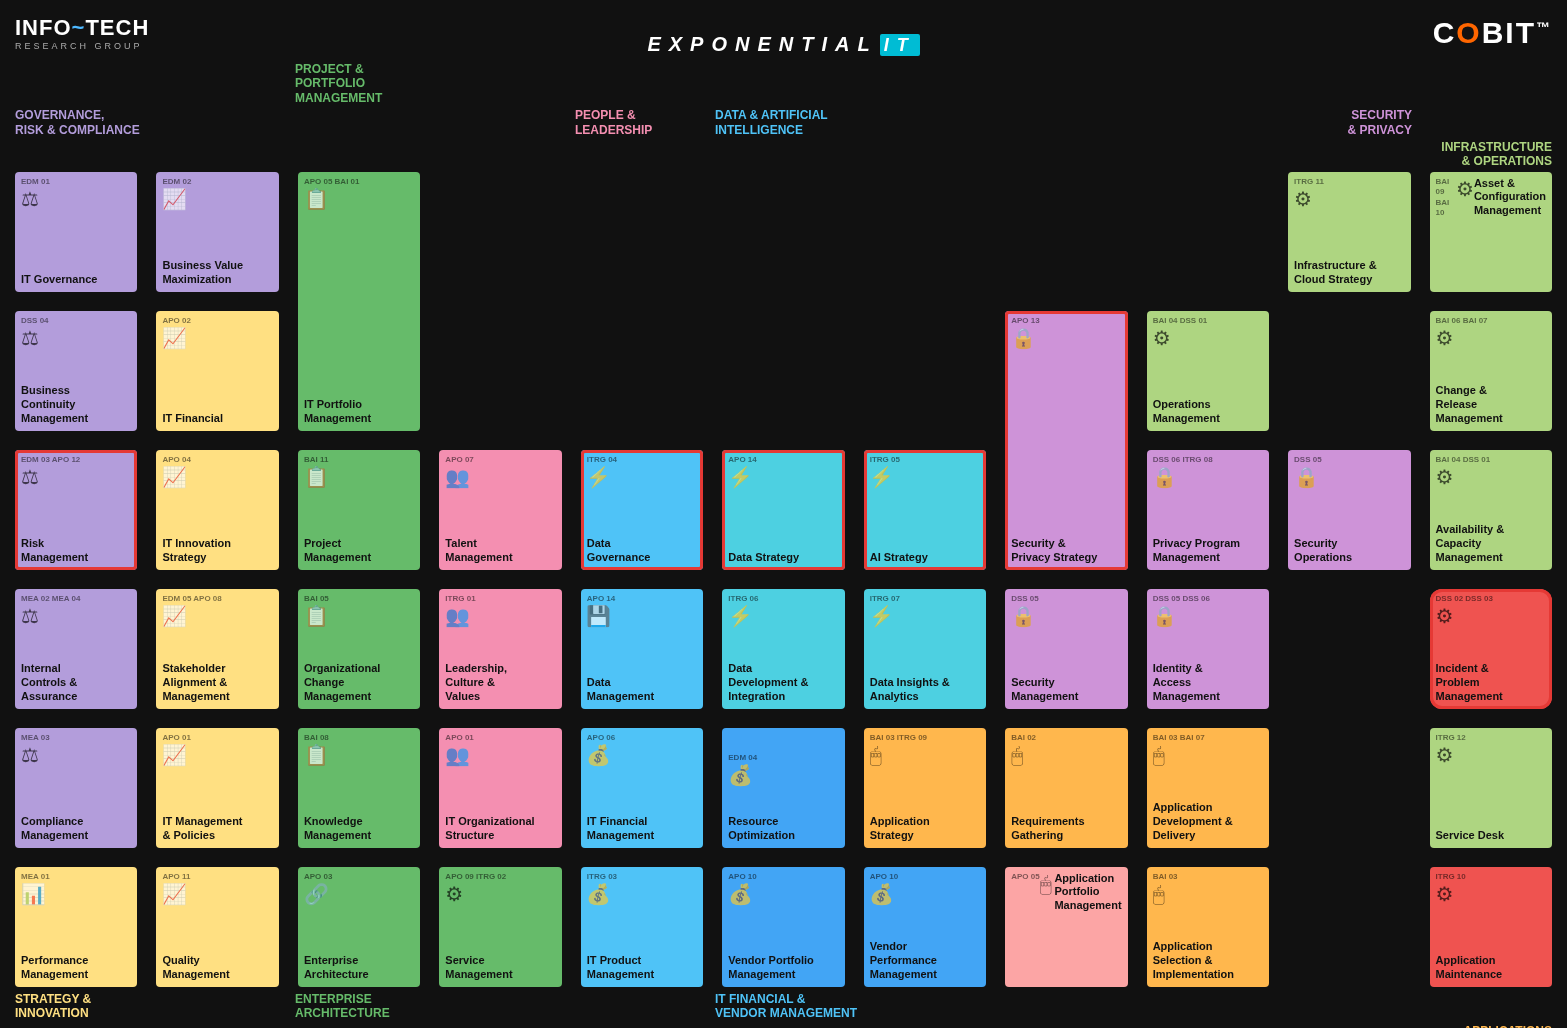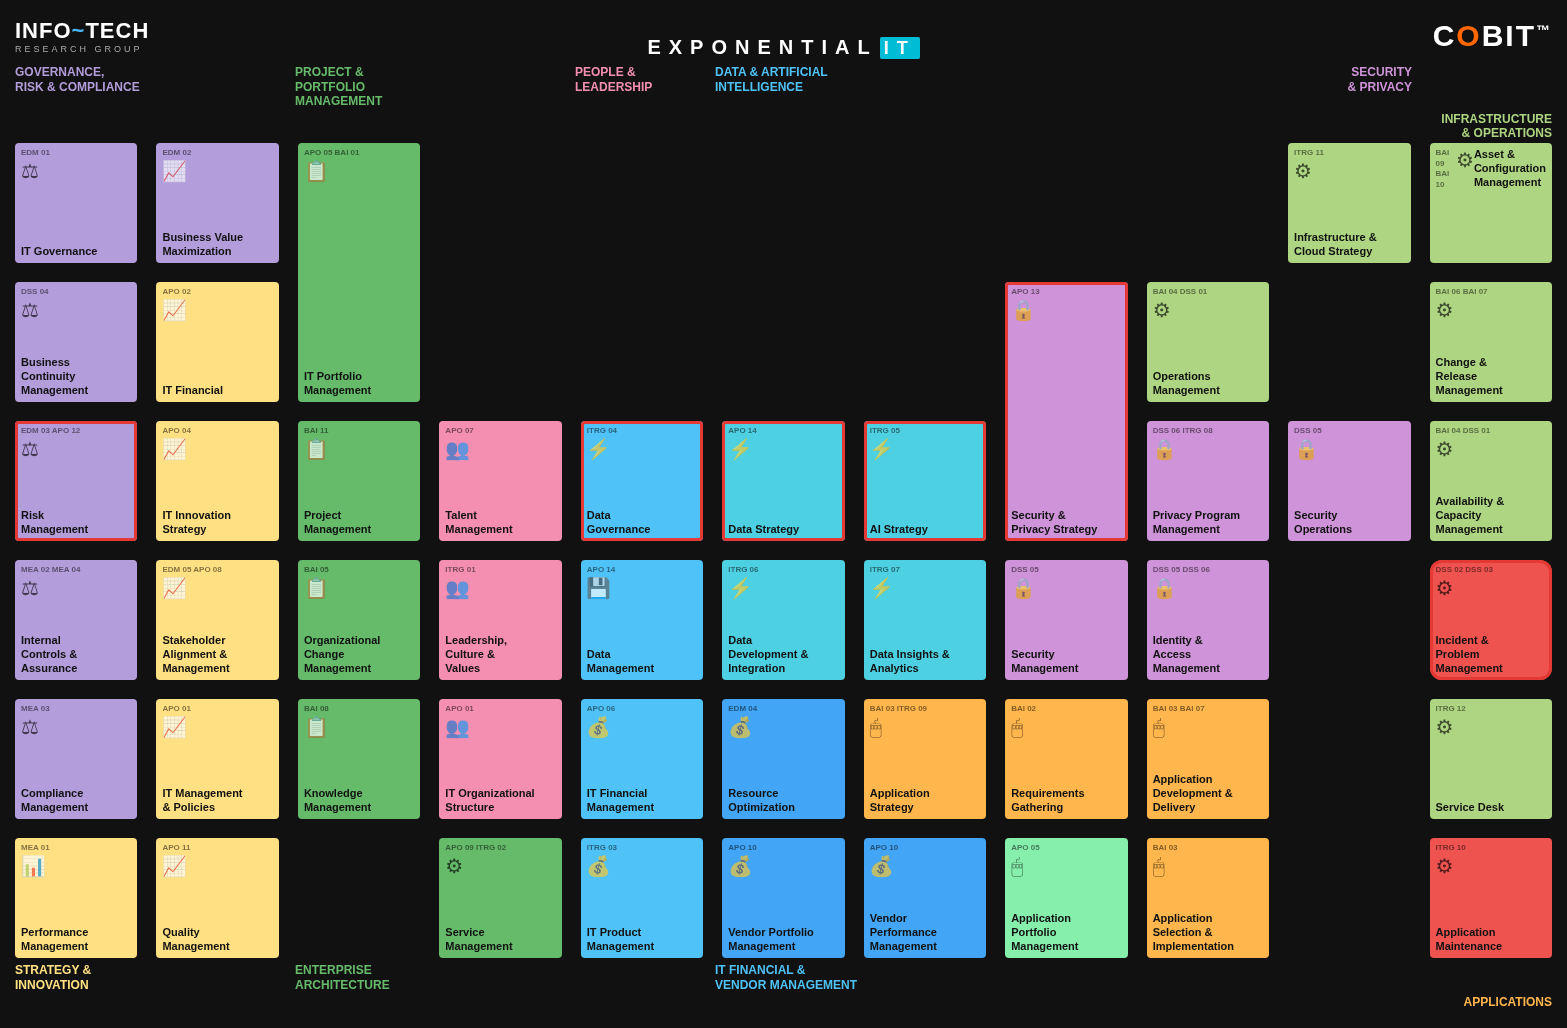--- a/index.html
+++ b/index.html
@@ -19,20 +19,21 @@
     }
     .header {
       display: flex;
       align-items: center;
       justify-content: space-between;
       margin-bottom: 6px;
     }
     .header-center {
       text-align: center;
       flex: 1;
+      font-style: italic;
     }
     .main-title {
       font-size: 32px;
       font-weight: 900;
       color: white;
       letter-spacing: 1px;
     }
     .subtitle {
       font-size: 13px;
       color: #ccc;
@@ -60,26 +61,26 @@
         EXPONENTIAL<span style="background:#00bcd4;color:white;padding:1px 4px;border-radius:2px;font-size:18px;margin-left:2px;">IT</span>
       </div>
     </div>
     <div style="min-width:140px;text-align:right;font-size:30px;font-weight:900;color:white;letter-spacing:2px;">
       C<span style="color:#ff6600;">O</span>BIT<sup style="font-size:14px;vertical-align:super;">™</sup>
     </div>
   </div>
 
   <div style="display:grid;grid-template-columns:repeat(11,1fr);gap:3px;margin-bottom:3px;">
 
+    <div style="grid-column:3/5;">
+      <div style="font-size:12px;font-weight:900;color:#66bb6a;text-transform:uppercase;line-height:1.2;">PROJECT &amp;<br>PORTFOLIO<br>MANAGEMENT</div>
+    </div>
+
     <div style="grid-column:1/3;">
       <div style="font-size:12px;font-weight:900;color:#b39ddb;text-transform:uppercase;line-height:1.2;">GOVERNANCE,<br>RISK &amp; COMPLIANCE</div>
-    </div>
-
-    <div style="grid-column:3/5;">
-      <div style="font-size:12px;font-weight:900;color:#66bb6a;text-transform:uppercase;line-height:1.2;">PROJECT &amp;<br>PORTFOLIO<br>MANAGEMENT</div>
     </div>
 
     <div style="grid-column:5/6;">
       <div style="font-size:12px;font-weight:900;color:#f48fb1;text-transform:uppercase;line-height:1.2;">PEOPLE &amp;<br>LEADERSHIP</div>
     </div>
 
     <div style="grid-column:6/9;">
       <div style="font-size:12px;font-weight:900;color:#4fc3f7;text-transform:uppercase;line-height:1.2;">DATA &amp; ARTIFICIAL<br>INTELLIGENCE</div>
     </div>
 
@@ -339,21 +340,21 @@
 Structure</div>
       </div>
       <div style="background: rgb(79, 195, 247); border-radius: 4px; padding: 5px 6px; display: flex; flex-direction: column; min-height: 120px; grid-area: 5 / 5;">
         <div style="font-size: 8px; font-weight: 700; color: rgba(0, 0, 0, 0.5); line-height: 1.3; white-space: pre-line;">APO 06</div>
         <div style="font-size: 20px; opacity: 0.65; margin: 2px 0px; line-height: 1;">💰</div>
         <div style="flex: 1 1 0%;"></div>
         <div style="font-size: 11px; font-weight: 900; color: rgb(17, 17, 17); line-height: 1.25; white-space: pre-line;">IT Financial
 Management</div>
       </div>
       <div style="background: rgb(66, 165, 245); border-radius: 4px; padding: 5px 6px; display: flex; flex-direction: column; min-height: 120px; grid-area: 5 / 6;">
-        <div style="font-size: 8px; font-weight: 700; color: rgba(0, 0, 0, 0.5); line-height: 1.3; white-space: pre-line;">EDM 04</div>
+        <div style="font-size: 8px; font-weight: 700; color: rgba(0, 0, 0, 0.5); line-height: 1.3; white-space: pre-line; margin-top: 20px;">EDM 04</div>
         <div style="font-size: 20px; opacity: 0.65; margin: 2px 0px; line-height: 1;">💰</div>
         <div style="flex: 1 1 0%;"></div>
         <div style="font-size: 11px; font-weight: 900; color: rgb(17, 17, 17); line-height: 1.25; white-space: pre-line;">Resource
 Optimization</div>
       </div>
       <div style="background: rgb(255, 183, 77); border-radius: 4px; padding: 5px 6px; display: flex; flex-direction: column; min-height: 120px; grid-area: 5 / 7;">
         <div style="font-size: 8px; font-weight: 700; color: rgba(0, 0, 0, 0.5); line-height: 1.3; white-space: pre-line;">BAI 03 ITRG 09</div>
         <div style="font-size: 20px; opacity: 0.65; margin: 2px 0px; line-height: 1;">🖱</div>
         <div style="flex: 1 1 0%;"></div>
         <div style="font-size: 11px; font-weight: 900; color: rgb(17, 17, 17); line-height: 1.25; white-space: pre-line;">Application
@@ -387,20 +388,27 @@
         <div style="font-size: 11px; font-weight: 900; color: rgb(17, 17, 17); line-height: 1.25; white-space: pre-line;">Performance
 Management</div>
       </div>
       <div style="background: rgb(255, 224, 130); border-radius: 4px; padding: 5px 6px; display: flex; flex-direction: column; min-height: 120px; grid-area: 6 / 2;">
         <div style="font-size: 8px; font-weight: 700; color: rgba(0, 0, 0, 0.5); line-height: 1.3; white-space: pre-line;">APO 11</div>
         <div style="font-size: 20px; opacity: 0.65; margin: 2px 0px; line-height: 1;">📈</div>
         <div style="flex: 1 1 0%;"></div>
         <div style="font-size: 11px; font-weight: 900; color: rgb(17, 17, 17); line-height: 1.25; white-space: pre-line;">Quality
 Management</div>
       </div>
+      <div style="background: rgb(102, 187, 106); border-radius: 4px; padding: 5px 6px; display: flex; flex-direction: column; min-height: 120px; grid-area: 6 / 3;">
+        <div style="font-size: 8px; font-weight: 700; color: rgba(0, 0, 0, 0.5); line-height: 1.3; white-space: pre-line;">APO 03</div>
+        <div style="font-size: 20px; opacity: 0.65; margin: 2px 0px; line-height: 1;">🔗</div>
+        <div style="flex: 1 1 0%;"></div>
+        <div style="font-size: 11px; font-weight: 900; color: rgb(17, 17, 17); line-height: 1.25; white-space: pre-line;">Enterprise
+Architecture</div>
+      </div>
       <div style="background: rgb(102, 187, 106); border-radius: 4px; padding: 5px 6px; display: flex; flex-direction: column; min-height: 120px; grid-area: 6 / 4;">
         <div style="font-size: 8px; font-weight: 700; color: rgba(0, 0, 0, 0.5); line-height: 1.3; white-space: pre-line;">APO 09 ITRG 02</div>
         <div style="font-size: 20px; opacity: 0.65; margin: 2px 0px; line-height: 1;">⚙</div>
         <div style="flex: 1 1 0%;"></div>
         <div style="font-size: 11px; font-weight: 900; color: rgb(17, 17, 17); line-height: 1.25; white-space: pre-line;">Service
 Management</div>
       </div>
       <div style="background: rgb(79, 195, 247); border-radius: 4px; padding: 5px 6px; display: flex; flex-direction: column; min-height: 120px; grid-area: 6 / 5;">
         <div style="font-size: 8px; font-weight: 700; color: rgba(0, 0, 0, 0.5); line-height: 1.3; white-space: pre-line;">ITRG 03</div>
         <div style="font-size: 20px; opacity: 0.65; margin: 2px 0px; line-height: 1;">💰</div>
@@ -416,21 +424,21 @@
 Management</div>
       </div>
       <div style="background: rgb(66, 165, 245); border-radius: 4px; padding: 5px 6px; display: flex; flex-direction: column; min-height: 120px; grid-area: 6 / 7;">
         <div style="font-size: 8px; font-weight: 700; color: rgba(0, 0, 0, 0.5); line-height: 1.3; white-space: pre-line;">APO 10</div>
         <div style="font-size: 20px; opacity: 0.65; margin: 2px 0px; line-height: 1;">💰</div>
         <div style="flex: 1 1 0%;"></div>
         <div style="font-size: 11px; font-weight: 900; color: rgb(17, 17, 17); line-height: 1.25; white-space: pre-line;">Vendor
 Performance
 Management</div>
       </div>
-      <div style="background: #86efac; border-radius: 4px; padding: 5px 6px; display: flex; flex-direction: column; min-height: 120px; grid-area: 6 / 8;">
+      <div style="background: #fca5a5; border-radius: 4px; padding: 5px 6px; display: flex; flex-direction: row; min-height: 120px; grid-area: 6 / 8;">
         <div style="font-size: 8px; font-weight: 700; color: rgba(0, 0, 0, 0.5); line-height: 1.3; white-space: pre-line;">APO 05</div>
         <div style="font-size: 20px; opacity: 0.65; margin: 2px 0px; line-height: 1;">🖱</div>
         <div style="flex: 1 1 0%;"></div>
         <div style="font-size: 11px; font-weight: 900; color: rgb(17, 17, 17); line-height: 1.25; white-space: pre-line;">Application
 Portfolio
 Management</div>
       </div>
       <div style="background: rgb(255, 183, 77); border-radius: 4px; padding: 5px 6px; display: flex; flex-direction: column; min-height: 120px; grid-area: 6 / 9;">
         <div style="font-size: 8px; font-weight: 700; color: rgba(0, 0, 0, 0.5); line-height: 1.3; white-space: pre-line;">BAI 03</div>
         <div style="font-size: 20px; opacity: 0.65; margin: 2px 0px; line-height: 1;">🖱</div>

